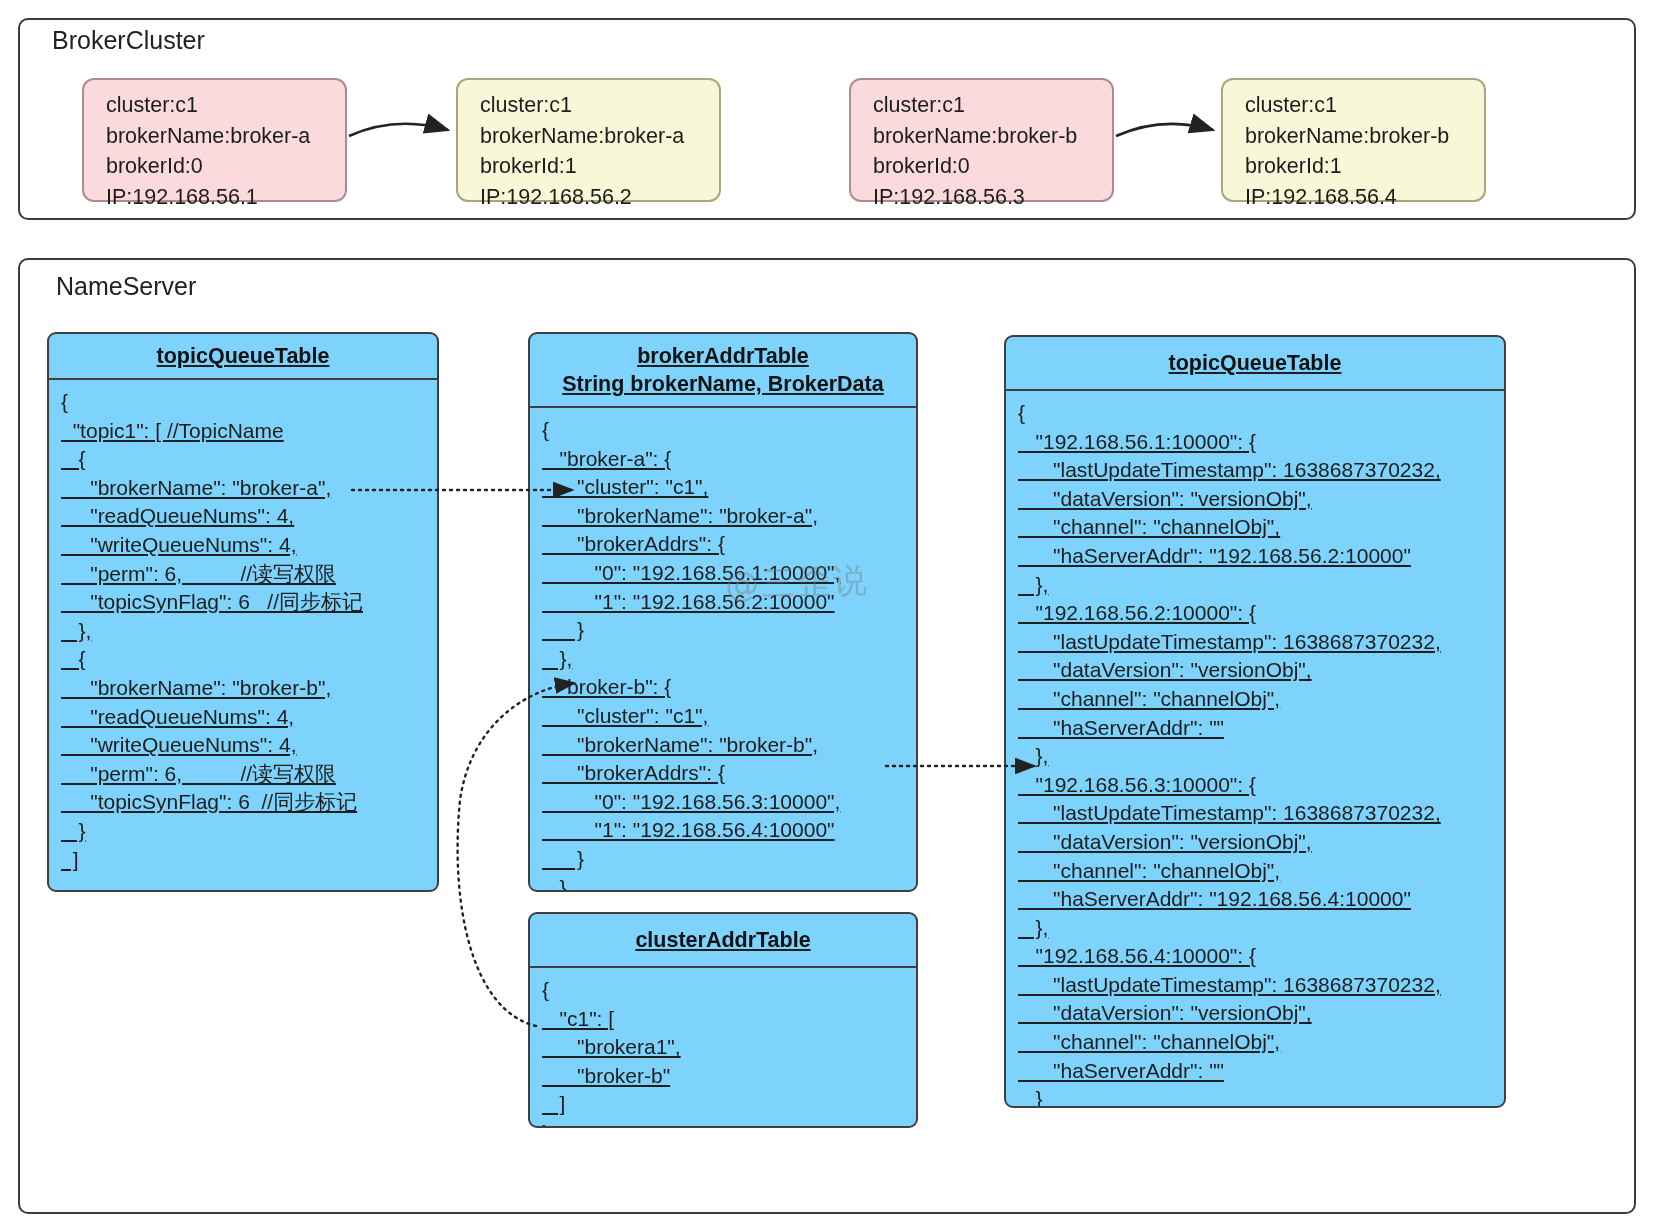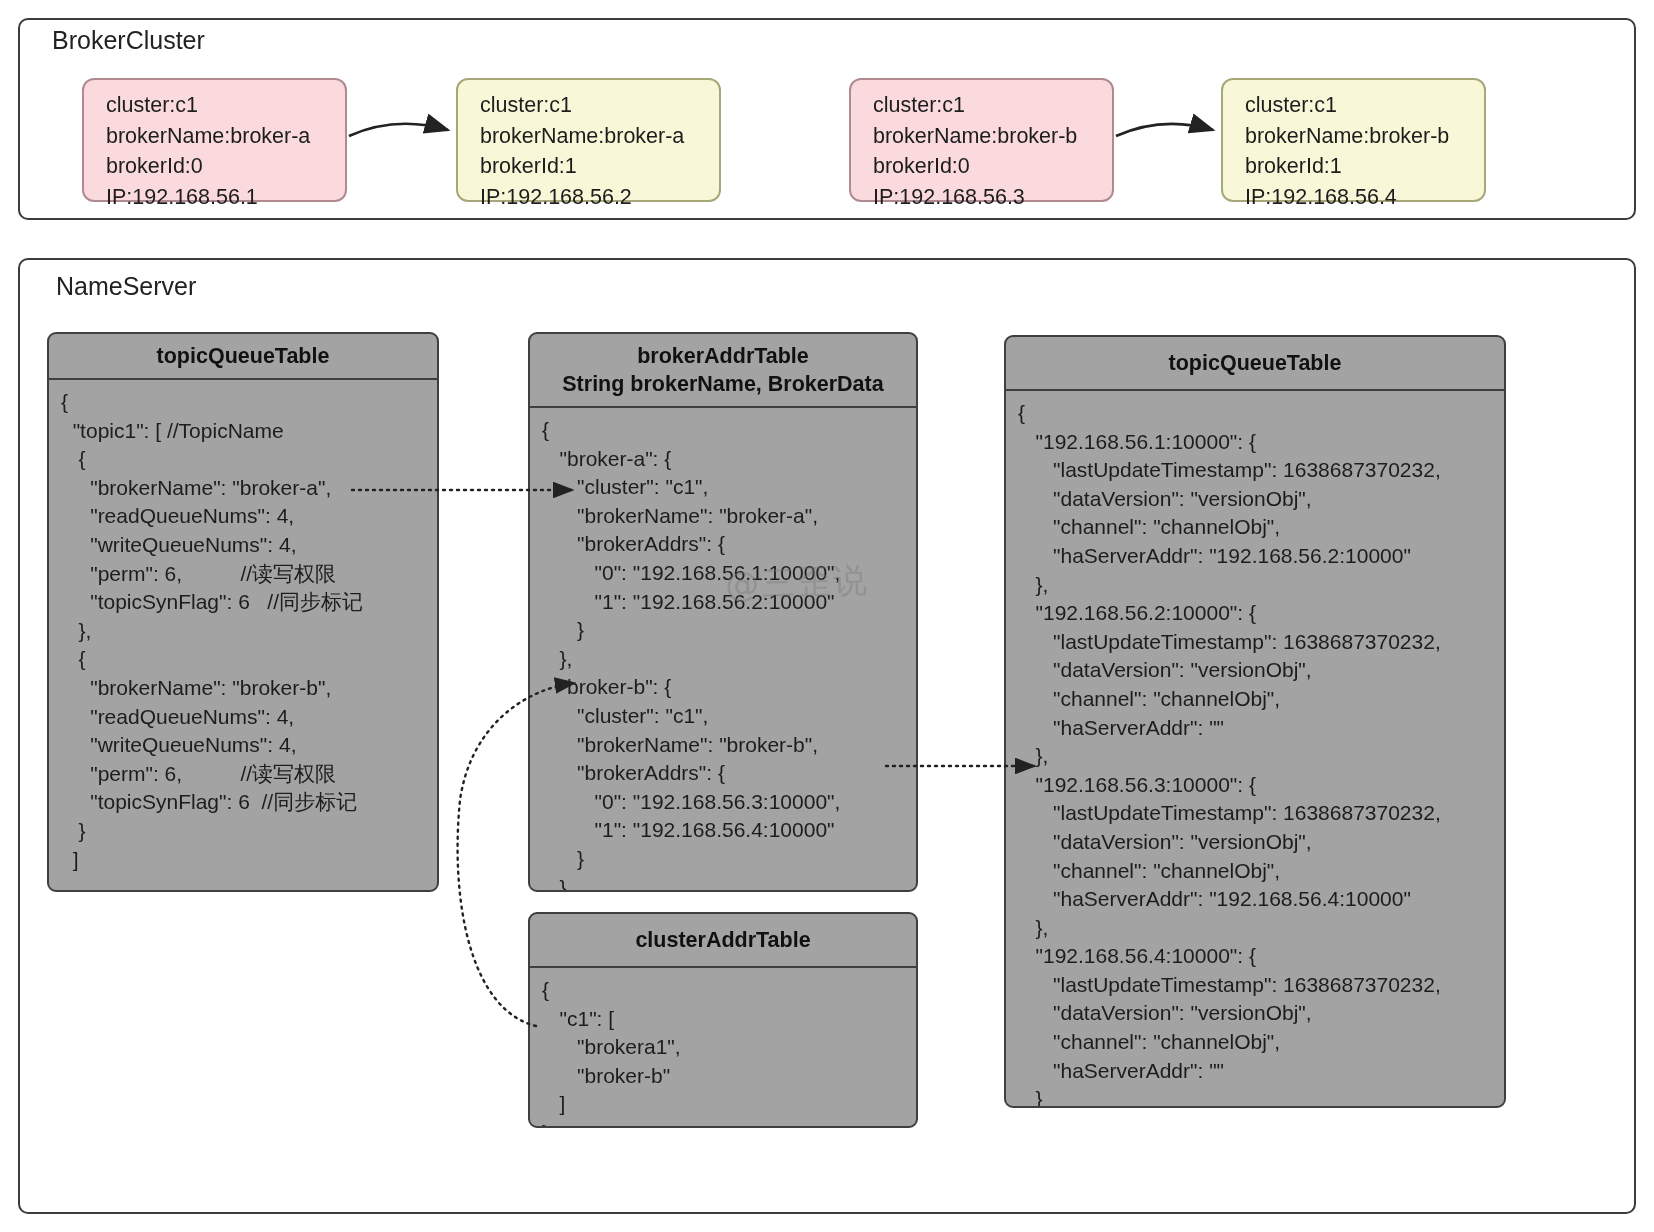--- a/index.html
+++ b/index.html
@@ -40,23 +40,24 @@
   }
   .broker-node.pink{background:#fadadd;border-color:#b08a90;}
   .broker-node.yellow{background:#f8f8d8;border-color:#a7a77a;}
   .broker-node div{white-space:nowrap;}
 
   
   .panel{
     position:absolute;
     border:2px solid #3f3f3f;
     border-radius:9px;
-    background:#a3a3a3;
+    background:#7dd3fc;
     box-sizing:border-box;
     overflow:hidden;
+    text-decoration:underline;
   }
   .panel-head{
     text-align:center;
     font-weight:bold;
     font-size:21.5px;
     line-height:28px;
     padding:8px 6px 8px 6px;
     border-bottom:2px solid #3f3f3f;
     white-space:nowrap;
     color:#111;

